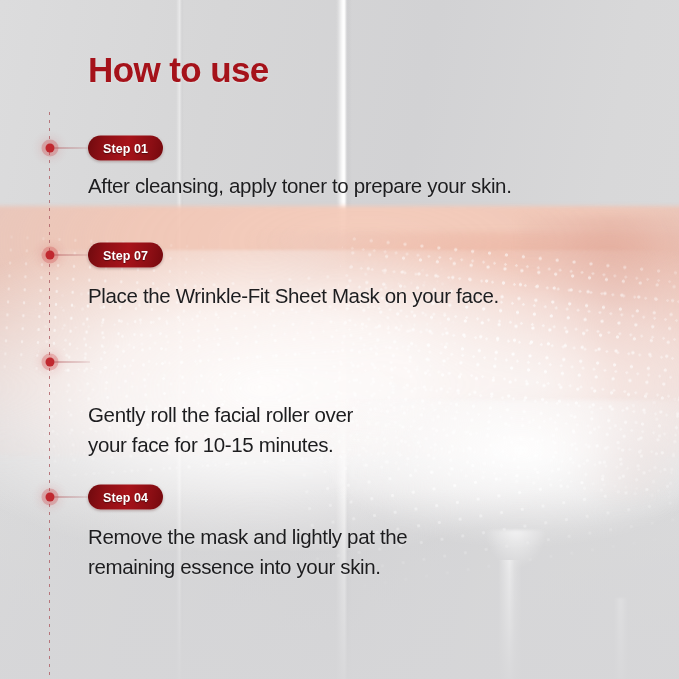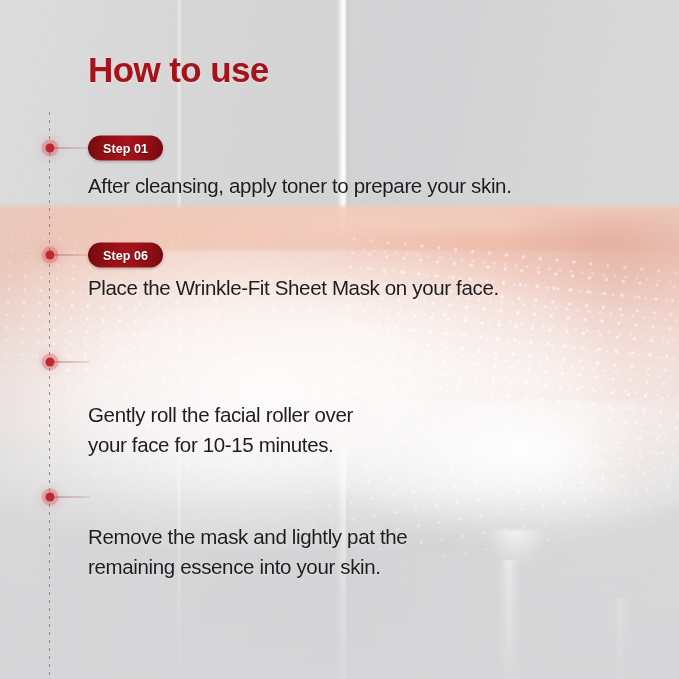--- a/index.html
+++ b/index.html
@@ -327,22 +327,23 @@
   <div class="connector" style="top:148px; width:36px"></div>
   <div class="connector" style="top:255px; width:36px"></div>
   <div class="connector" style="top:362px; width:36px"></div>
   <div class="connector" style="top:497px; width:36px"></div>
 
   <div class="title">How to use</div>
 
   <div class="badge" style="top:148px">Step 01</div>
   <div class="step-text" style="top:171px">After cleansing, apply toner to prepare your skin.</div>
 
-  <div class="badge" style="top:255px">Step 06</div>
-  <div class="step-text" style="top:273px">Place the Wrinkle-Fit Sheet Mask on your face.</div>
+  <div class="badge" style="top:255px">Step 07</div>
+  <div class="step-text" style="top:281px">Place the Wrinkle-Fit Sheet Mask on your face.</div>
 
   <div class="step-text" style="top:400px">Gently roll the facial roller over
 your face for 10-15 minutes.</div>
 
+  <div class="badge" style="top:497px">Step 04</div>
   <div class="step-text" style="top:522px">Remove the mask and lightly pat the
 remaining essence into your skin.</div>
 
 </div>
 
 </body></html>

